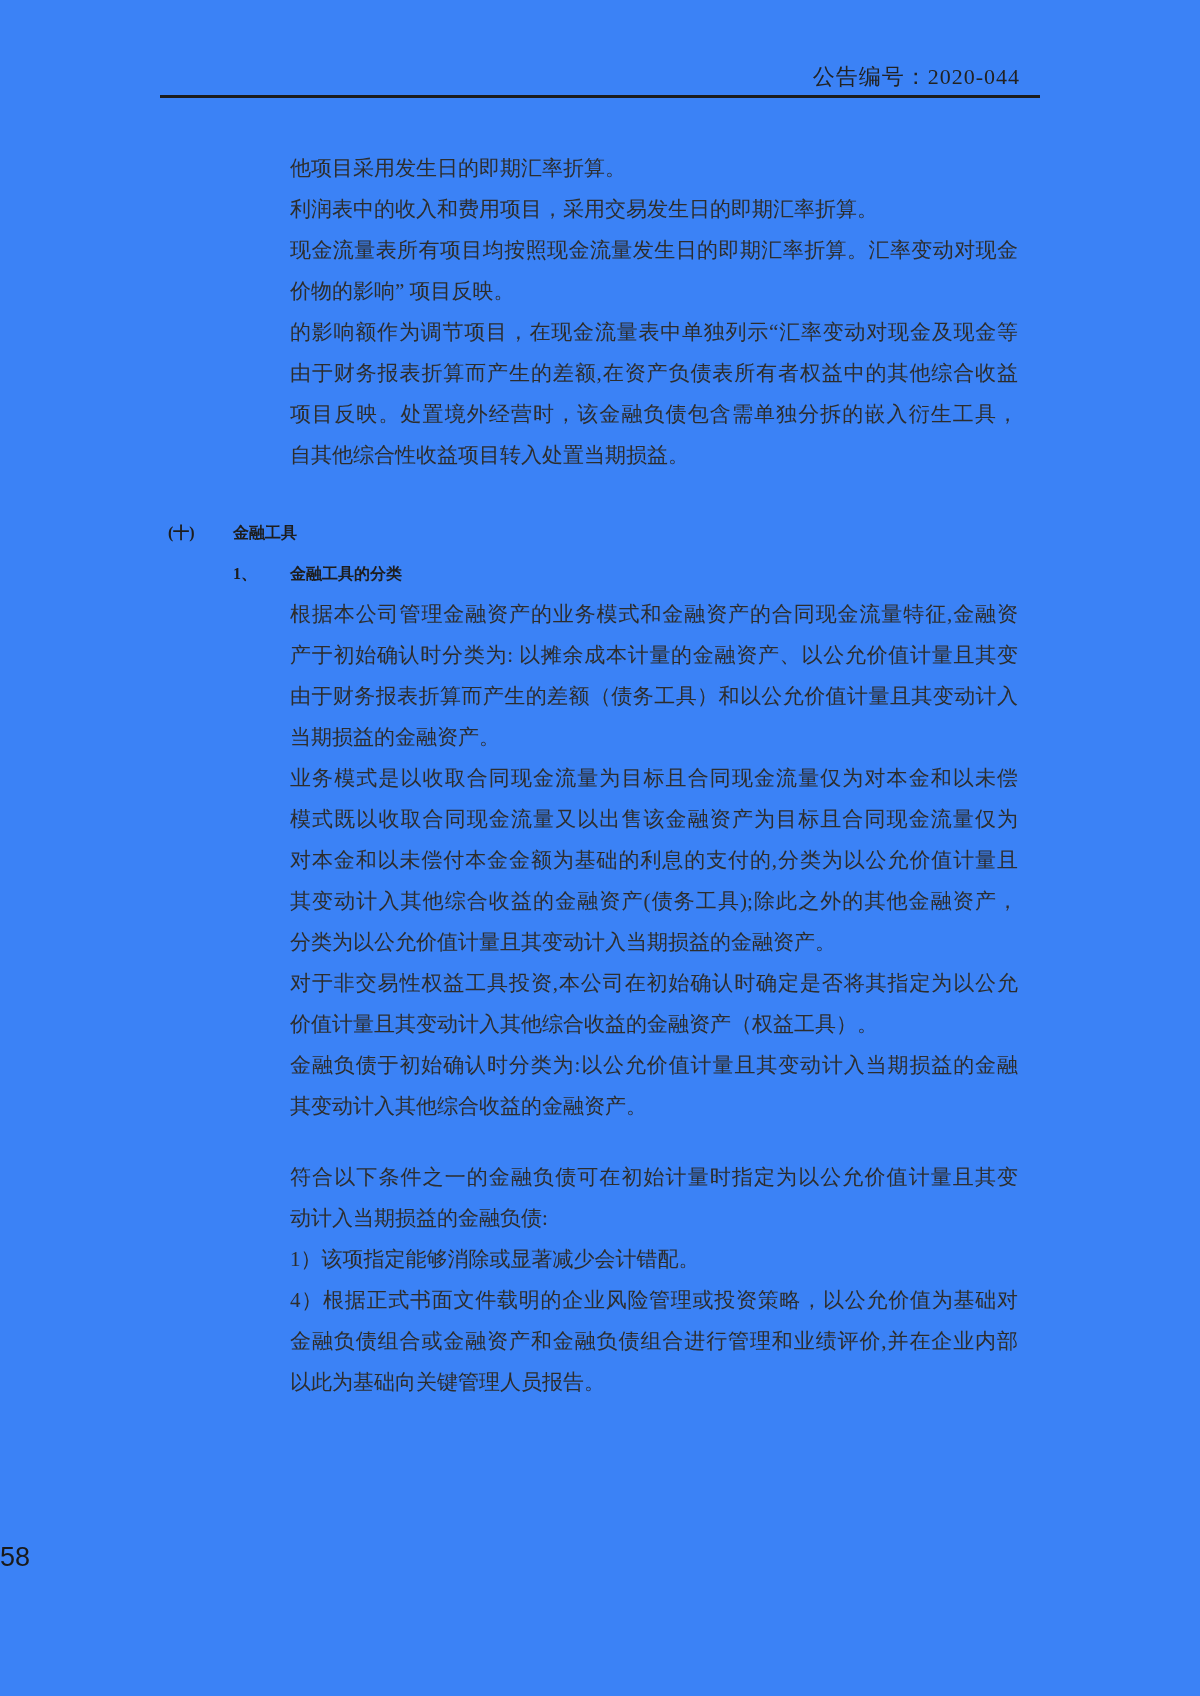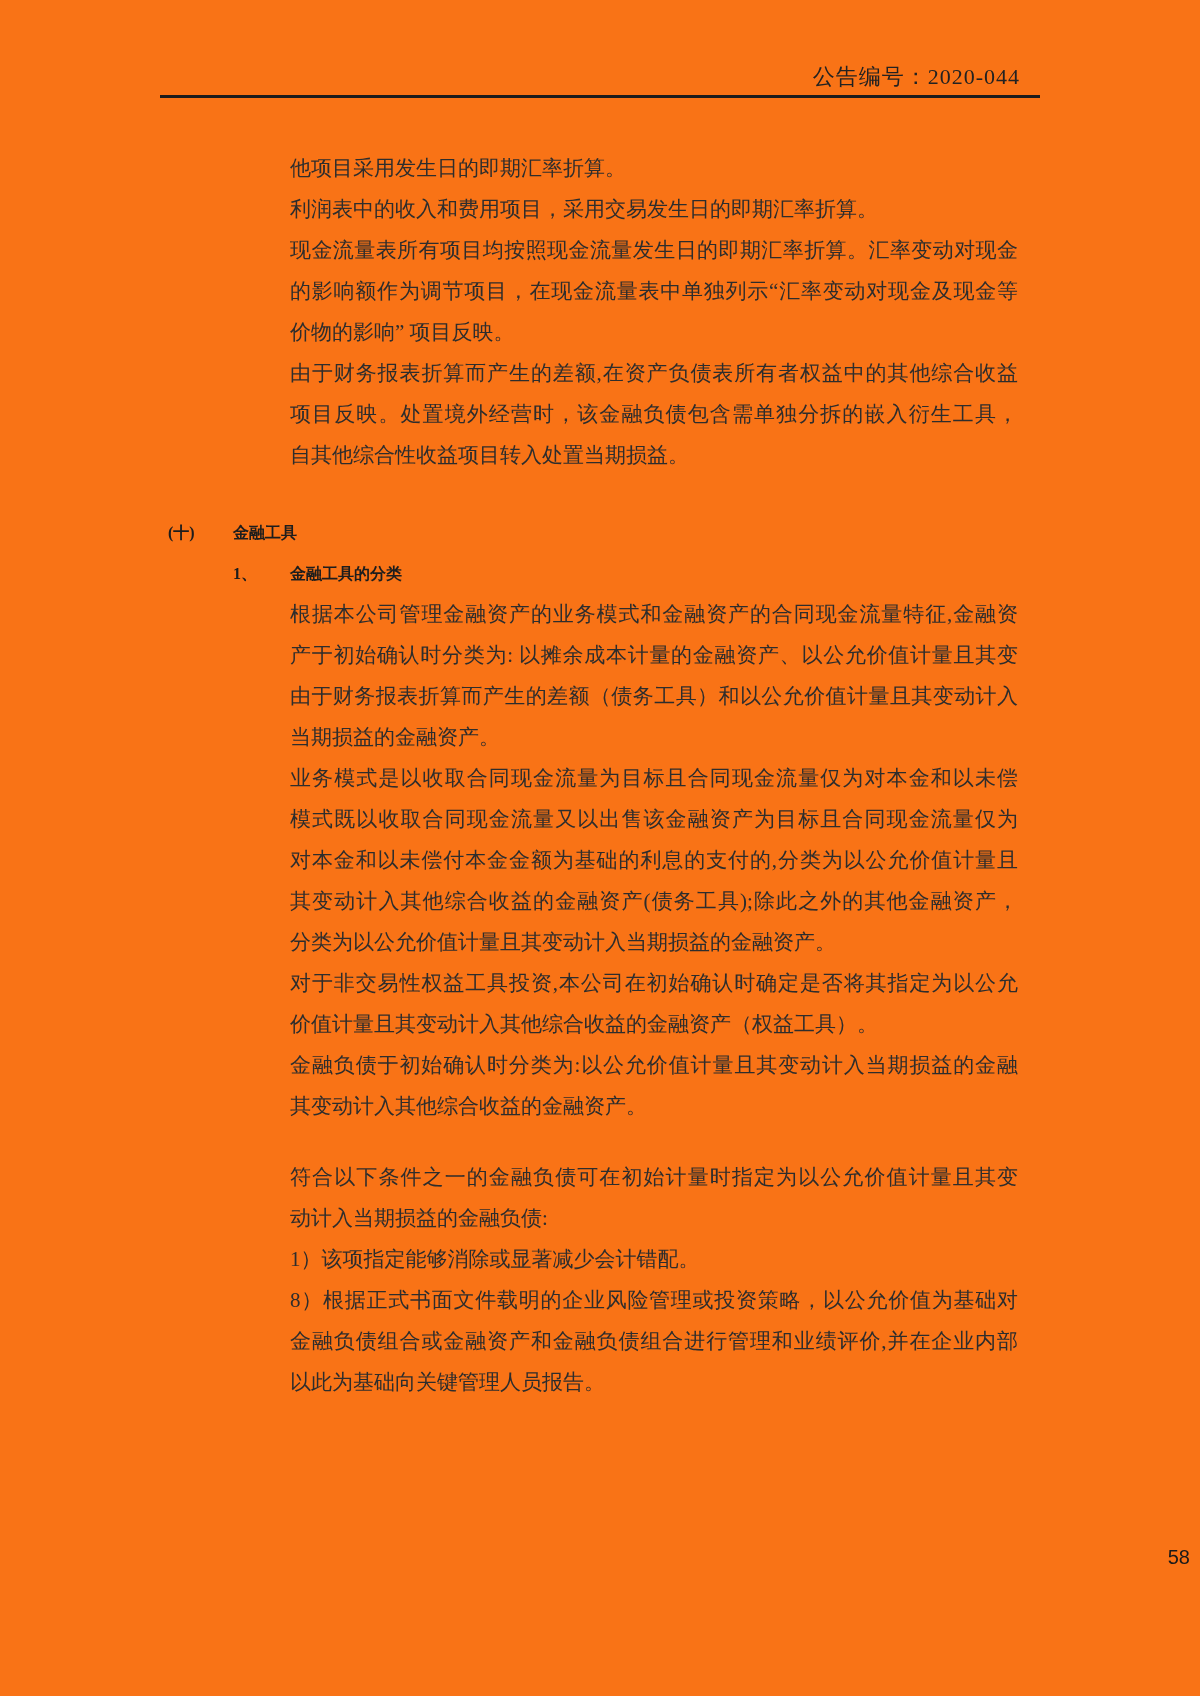--- a/index.html
+++ b/index.html
@@ -1,20 +1,20 @@
 <!DOCTYPE html>
 <html><head>
 <meta charset="utf-8">
 <style>
   html,body { margin:0; padding:0; background:#e8e8e8; }
   .page {
     position:relative;
     width:1200px; height:1696px;
     margin:0 auto;
-    background:#f97316;
+    background:#3b82f6;
     font-family:"Liberation Serif","DejaVu Serif",serif;
     color:#2a2a2a;
     overflow:hidden;
   }
   .header {
     position:absolute; top:62px; left:160px; width:860px;
     text-align:right; font-size:22px; line-height:30px;
     letter-spacing:1px; color:#222;
   }
   .header-rule {
@@ -44,23 +44,23 @@
   .heading-row {
     height:41px; line-height:41px;
     font-weight:bold; font-size:16px; color:#1d1d1d;
   }
   .heading-row.h1 { margin-top:36px; }
   .h-label { display:inline-block; width:65px; }
   .h2 .h-indent { display:inline-block; width:65px; }
   .h-label2 { display:inline-block; width:57px; }
   .footer {
     position:absolute; top:1542px; left:0; width:1190px;
-    text-align:right;
+    text-align:left;
     font-family:"Liberation Sans","DejaVu Sans",sans-serif;
-    font-size:20px; color:#1a1a1a; line-height:30px;
+    font-size:27px; color:#1a1a1a; line-height:30px;
   }
 </style>
 </head>
 <body>
 
 <div class="page">
 
   <div class="header">
     <span>公告编号：2020-044</span>
   </div>
@@ -71,22 +71,22 @@
 
     <div id="intro-block">
         <div class="para">
           <div class="line">他项目采用发生日的即期汇率折算。</div>
         </div>
         <div class="para">
           <div class="line">利润表中的收入和费用项目，采用交易发生日的即期汇率折算。</div>
         </div>
         <div class="para">
           <div class="line full">现金流量表所有项目均按照现金流量发生日的即期汇率折算。汇率变动对现金</div>
+          <div class="line">价物的影响” 项目反映。</div>
           <div class="line full">的影响额作为调节项目，在现金流量表中单独列示“汇率变动对现金及现金等</div>
-          <div class="line">价物的影响” 项目反映。</div>
         </div>
         <div class="para">
           <div class="line full">由于财务报表折算而产生的差额,在资产负债表所有者权益中的其他综合收益</div>
           <div class="line full">项目反映。处置境外经营时，该金融负债包含需单独分拆的嵌入衍生工具，</div>
           <div class="line">自其他综合性收益项目转入处置当期损益。</div>
         </div>
       </div>
 
     <div class="heading-row h1">
       <span class="h-label">(十)</span><span>金融工具</span>
@@ -119,21 +119,21 @@
           <div class="line">其变动计入其他综合收益的金融资产。</div>
         </div>
         <div class="para gap">
           <div class="line full">符合以下条件之一的金融负债可在初始计量时指定为以公允价值计量且其变</div>
           <div class="line">动计入当期损益的金融负债:</div>
         </div>
         <div class="para">
           <div class="line">1）该项指定能够消除或显著减少会计错配。</div>
         </div>
         <div class="para">
-          <div class="line full">8）根据正式书面文件载明的企业风险管理或投资策略，以公允价值为基础对</div>
+          <div class="line full">4）根据正式书面文件载明的企业风险管理或投资策略，以公允价值为基础对</div>
           <div class="line full">金融负债组合或金融资产和金融负债组合进行管理和业绩评价,并在企业内部</div>
           <div class="line">以此为基础向关键管理人员报告。</div>
         </div>
       </div>
 
   </div>
 
   <div class="footer">
     <span>58</span>
   </div>

